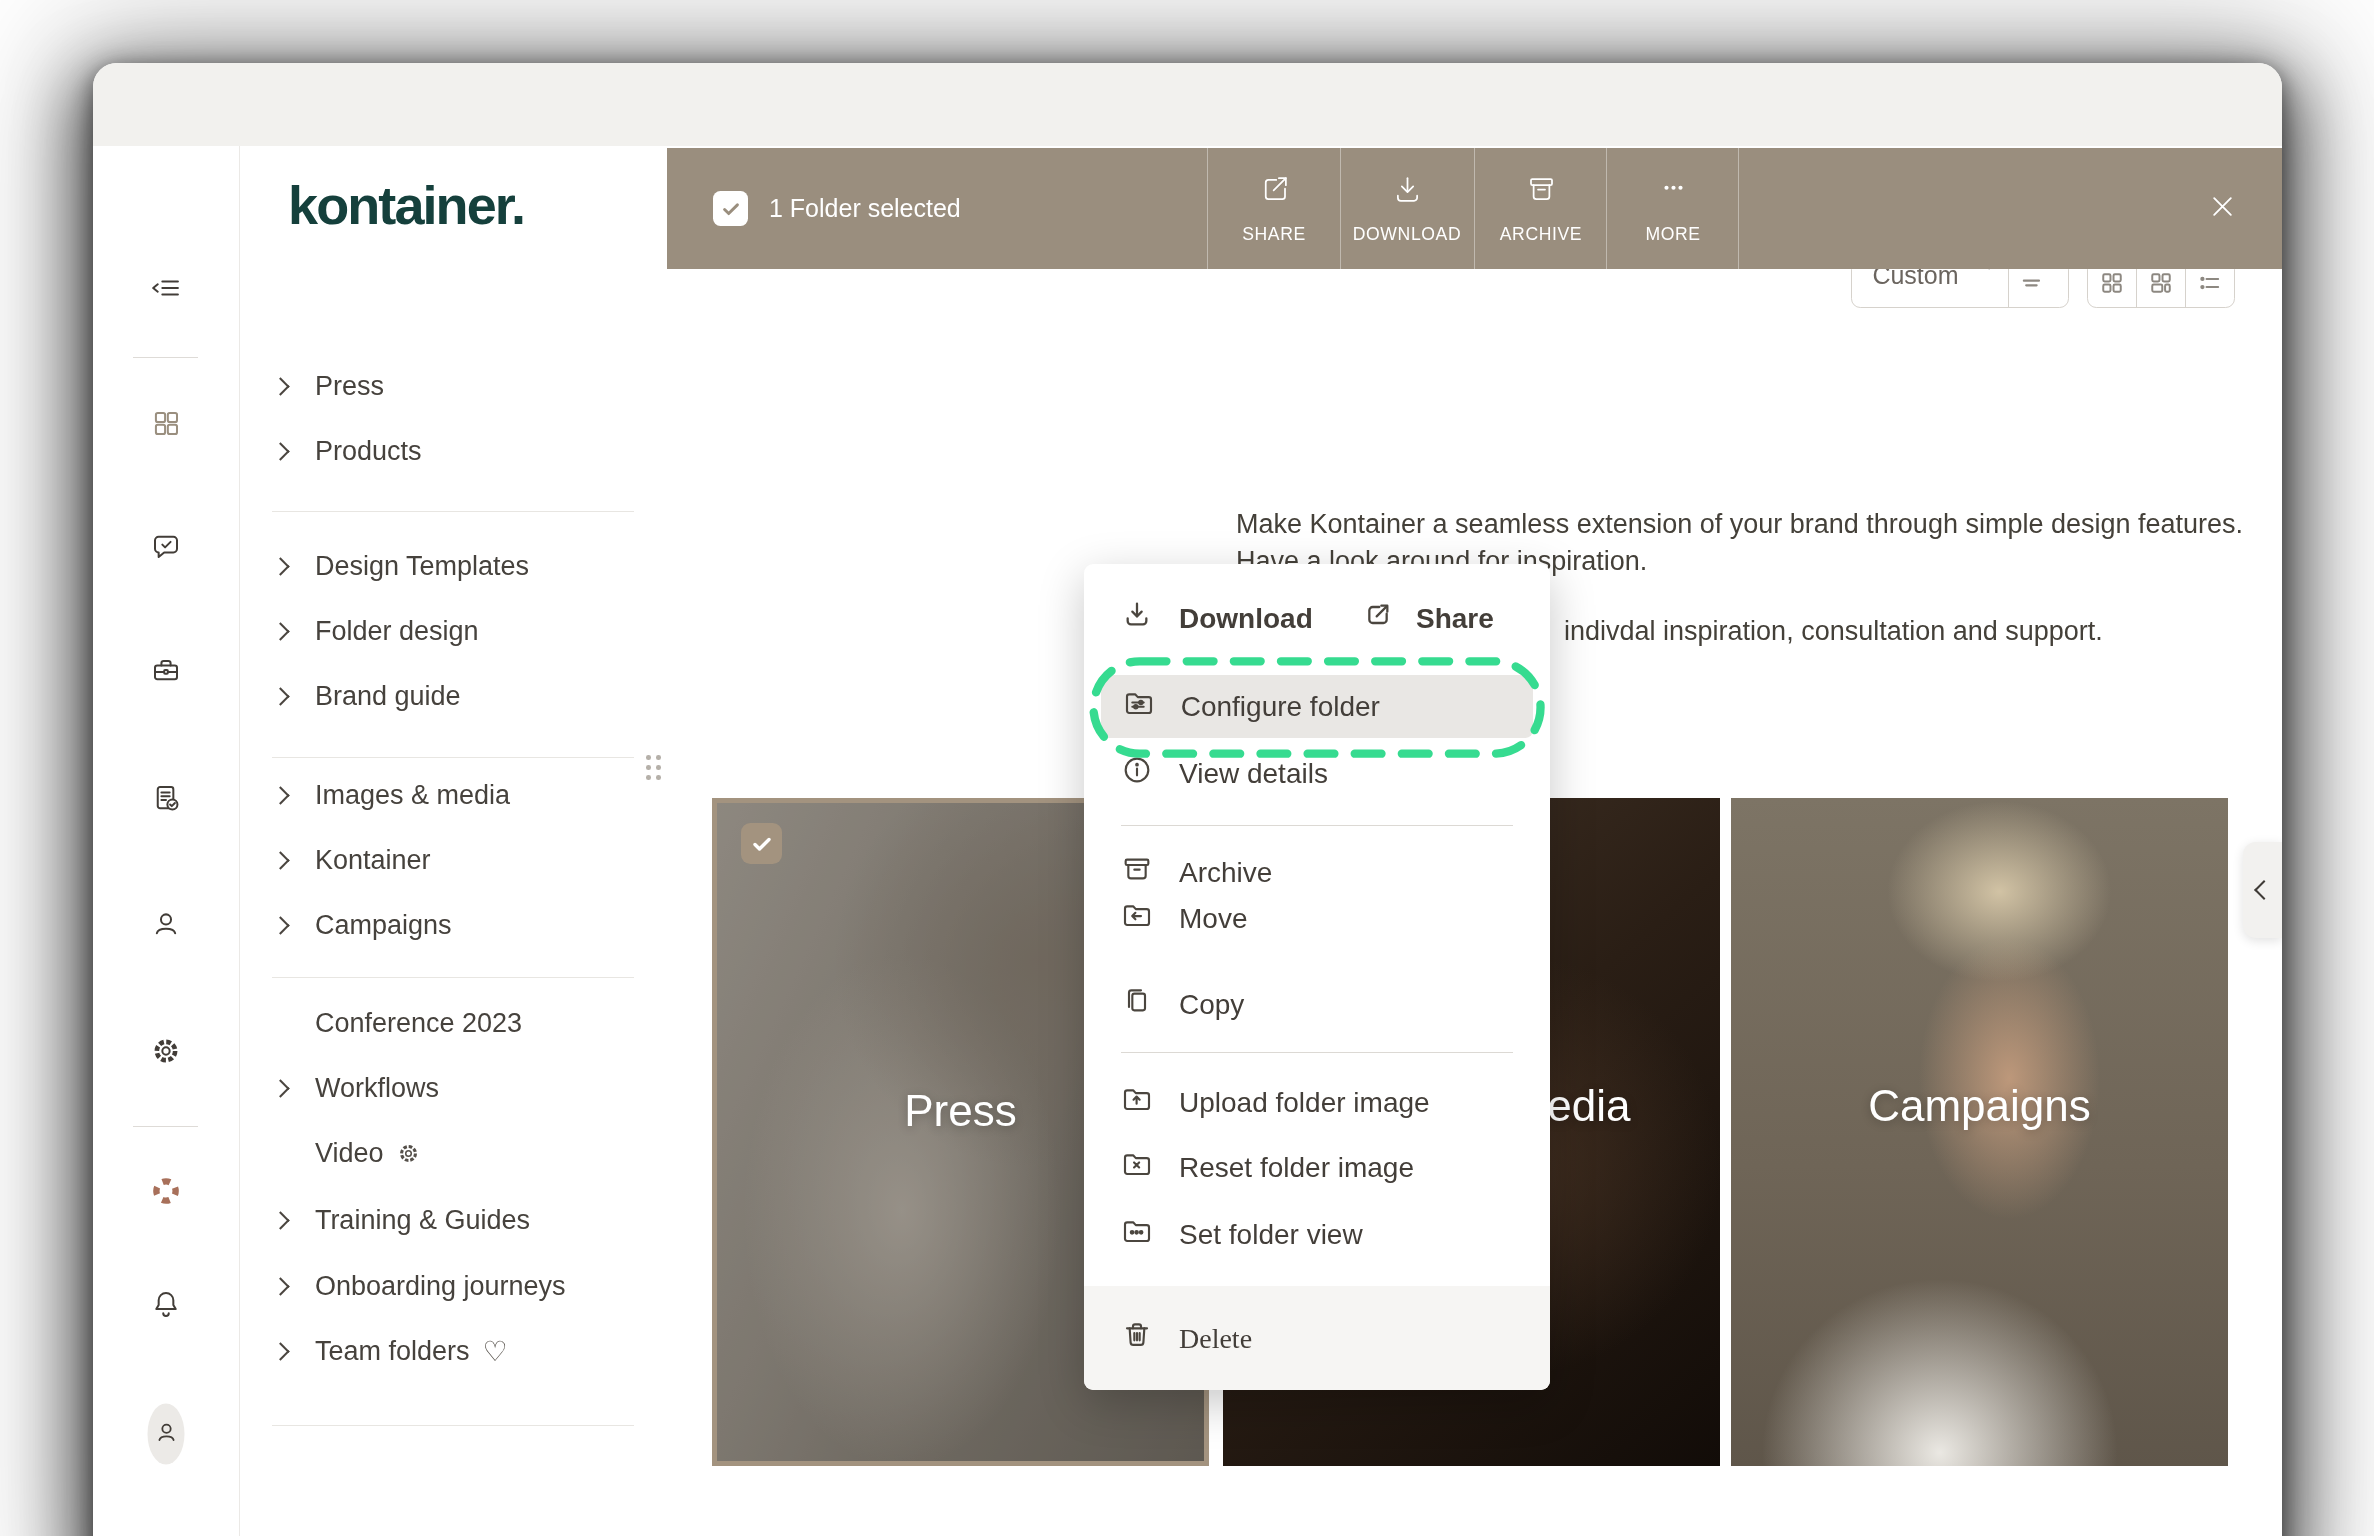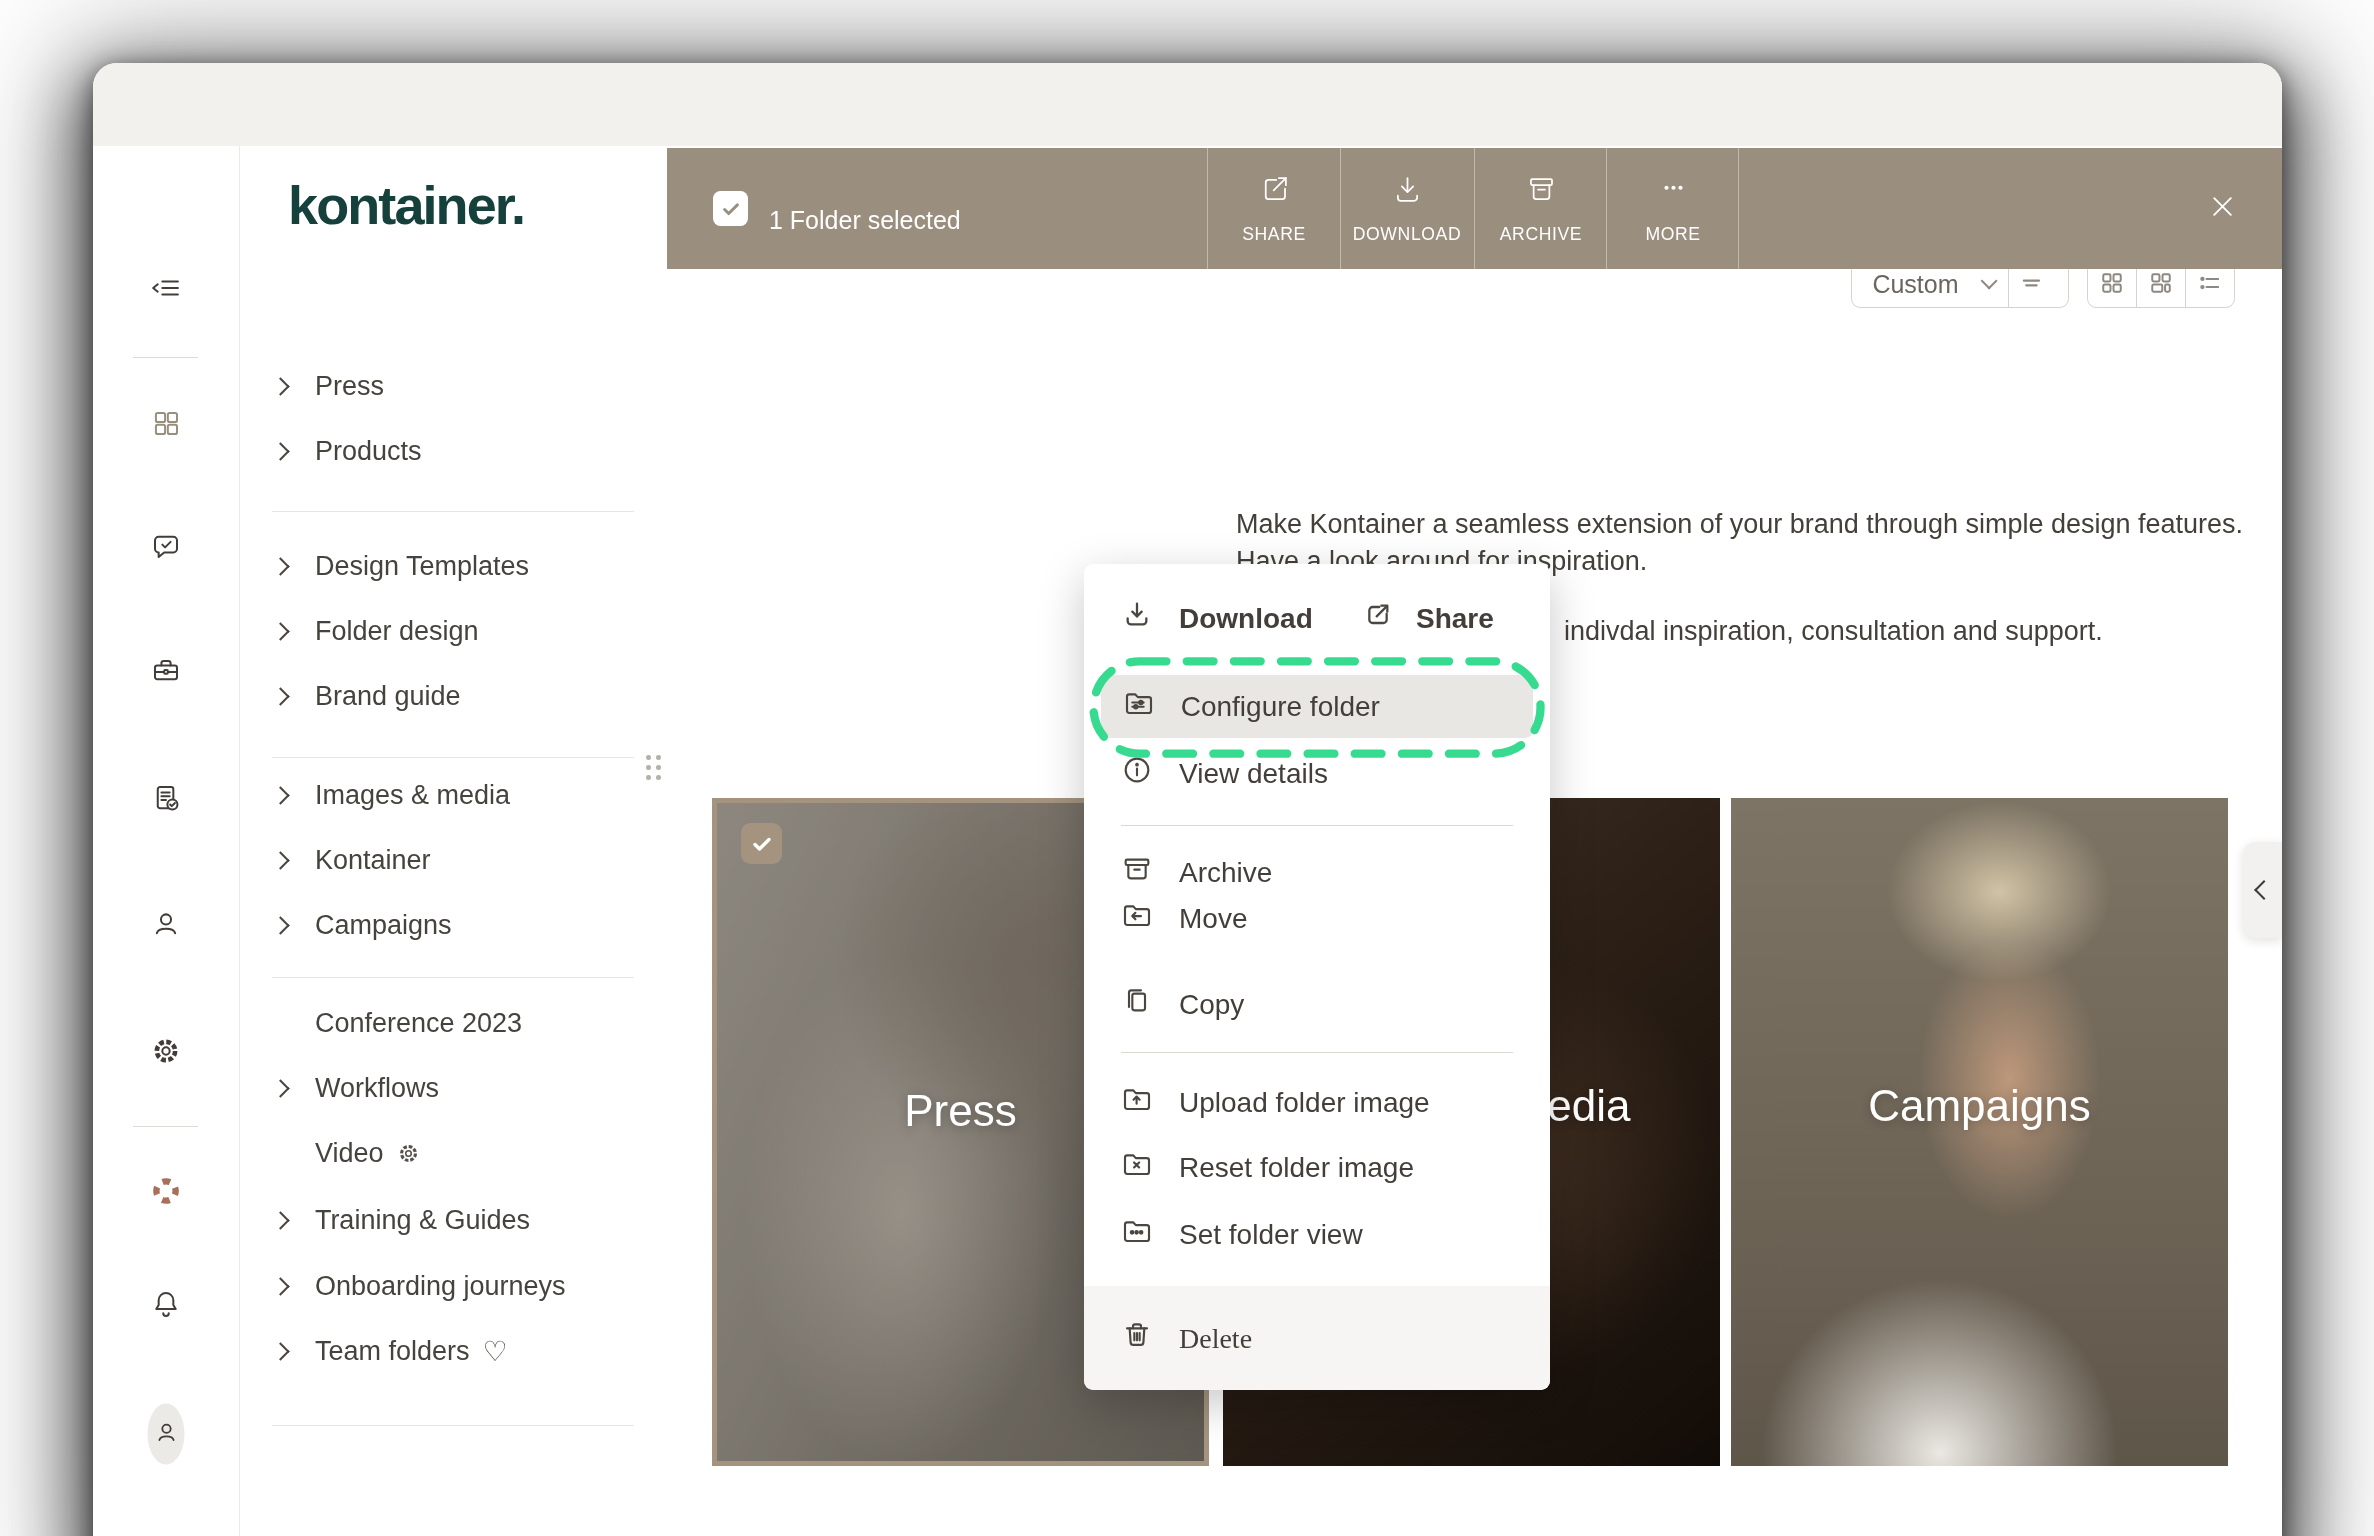--- a/index.html
+++ b/index.html
@@ -28,21 +28,21 @@
   .chev.hidden{visibility:hidden;}
   .nav-div{position:absolute;left:32px;right:35px;height:0.9px;background:#e8e6e2;}
   .nav-suffix{margin-left:13px;color:#55504a;display:flex;align-items:center;}
   .nav-suffix svg{width:25px;height:25px;}
   .heart-glyph{font-size:28px;line-height:1;}
   
   .view-group{position:absolute;top:197px;height:48px;background:#fff;border:1.4px solid #d6d2cc;
               border-radius:9.3px;display:flex;align-items:stretch;color:#6b655f;z-index:5;box-sizing:border-box;}
   .vg-seg{display:flex;align-items:center;justify-content:center;}
   .vg-sep{width:1.4px;background:#d6d2cc;}
-  .vg-label{font-size:25px;padding:0 13px 0 20.4px;display:flex;align-items:center;gap:24px;}
+  .vg-label{font-size:25px;padding:0 13px 0 20.4px;display:flex;align-items:flex-start;gap:24px;}
   .chev-down{width:10.2px;height:10.2px;border-right:2px solid #8d8881;border-bottom:2px solid #8d8881;
              transform:rotate(45deg);margin-top:-5.6px;}
   .vg-seg svg{width:28px;height:28px;color:#8d8881;}
   .page-title{position:absolute;left:1143px;top:382px;font-size:44px;font-weight:600;
               letter-spacing:-0.5px;color:#6e6862;z-index:1;}
   .body-copy{position:absolute;left:1143px;top:443px;font-size:27px;line-height:37px;color:#444039;z-index:1;}
   .body-frag{position:absolute;left:1471px;top:553px;font-size:27px;color:#444039;z-index:1;}
   
   .card{position:absolute;top:735px;width:497px;height:668px;overflow:hidden;box-sizing:border-box;cursor:pointer;}
   .card.selected{border:5.6px solid #a3937f;}
@@ -65,21 +65,21 @@
               text-shadow:0 1.9px 9.3px rgba(0,0,0,.25);z-index:2;}
   .card-check{position:absolute;left:24px;top:20.4px;width:41px;height:41px;border-radius:9.3px;
               background:#a3937f;display:flex;align-items:center;justify-content:center;z-index:3;}
   .card-check svg{width:24px;height:24px;}
   
   .sel-toolbar{position:absolute;left:574px;top:85px;width:1615px;height:121px;background:#9a8e7e;
                color:#fff;z-index:20;}
   .tb-check{position:absolute;left:46px;top:43px;width:35px;height:35px;background:#fff;border-radius:7.4px;
             display:flex;align-items:center;justify-content:center;cursor:pointer;}
   .tb-check svg{width:22px;height:22px;color:#9a8e7e;}
-  .tb-text{position:absolute;left:102px;top:12px;height:121px;display:flex;align-items:center;font-size:25px;text-align:center;}
+  .tb-text{position:absolute;left:102px;top:0;height:121px;display:flex;align-items:center;font-size:25px;text-align:center;}
   .tb-btn{position:absolute;top:0;height:121px;width:134px;display:flex;flex-direction:column;
           align-items:center;justify-content:center;gap:14px;cursor:pointer;}
   .tb-btn svg{width:35px;height:35px;}
   .tb-btn .lbl{font-size:17.6px;letter-spacing:0.6px;}
   .tb-sep{position:absolute;top:0;bottom:0;width:0.9px;background:rgba(255,255,255,.38);}
   .tb-close{position:absolute;left:1532px;top:37px;width:46px;height:46px;display:flex;align-items:center;
             justify-content:center;cursor:pointer;}
   .tb-close svg{width:37px;height:37px;}
   
   .menu{position:absolute;left:991px;top:501px;width:466px;height:826px;background:#fff;border-radius:9.3px;

